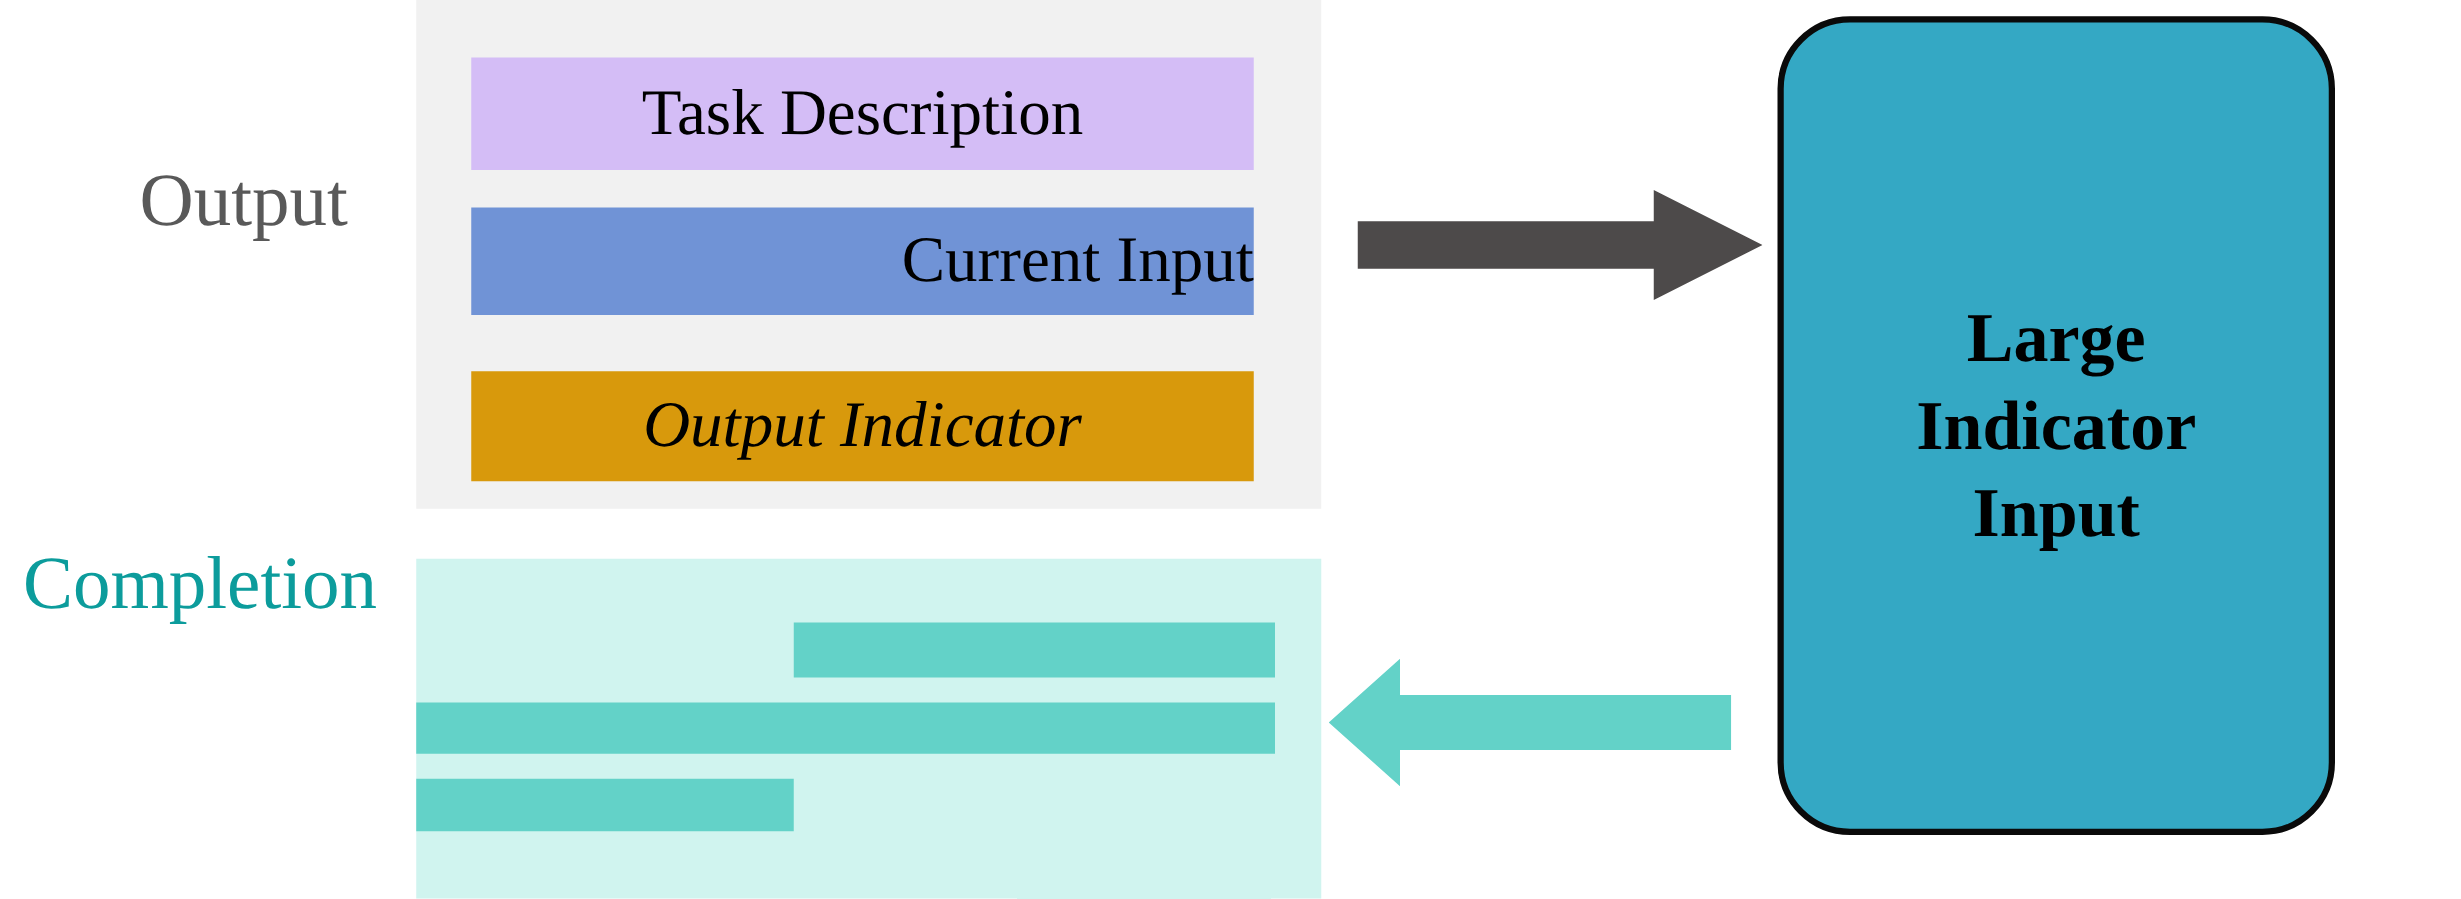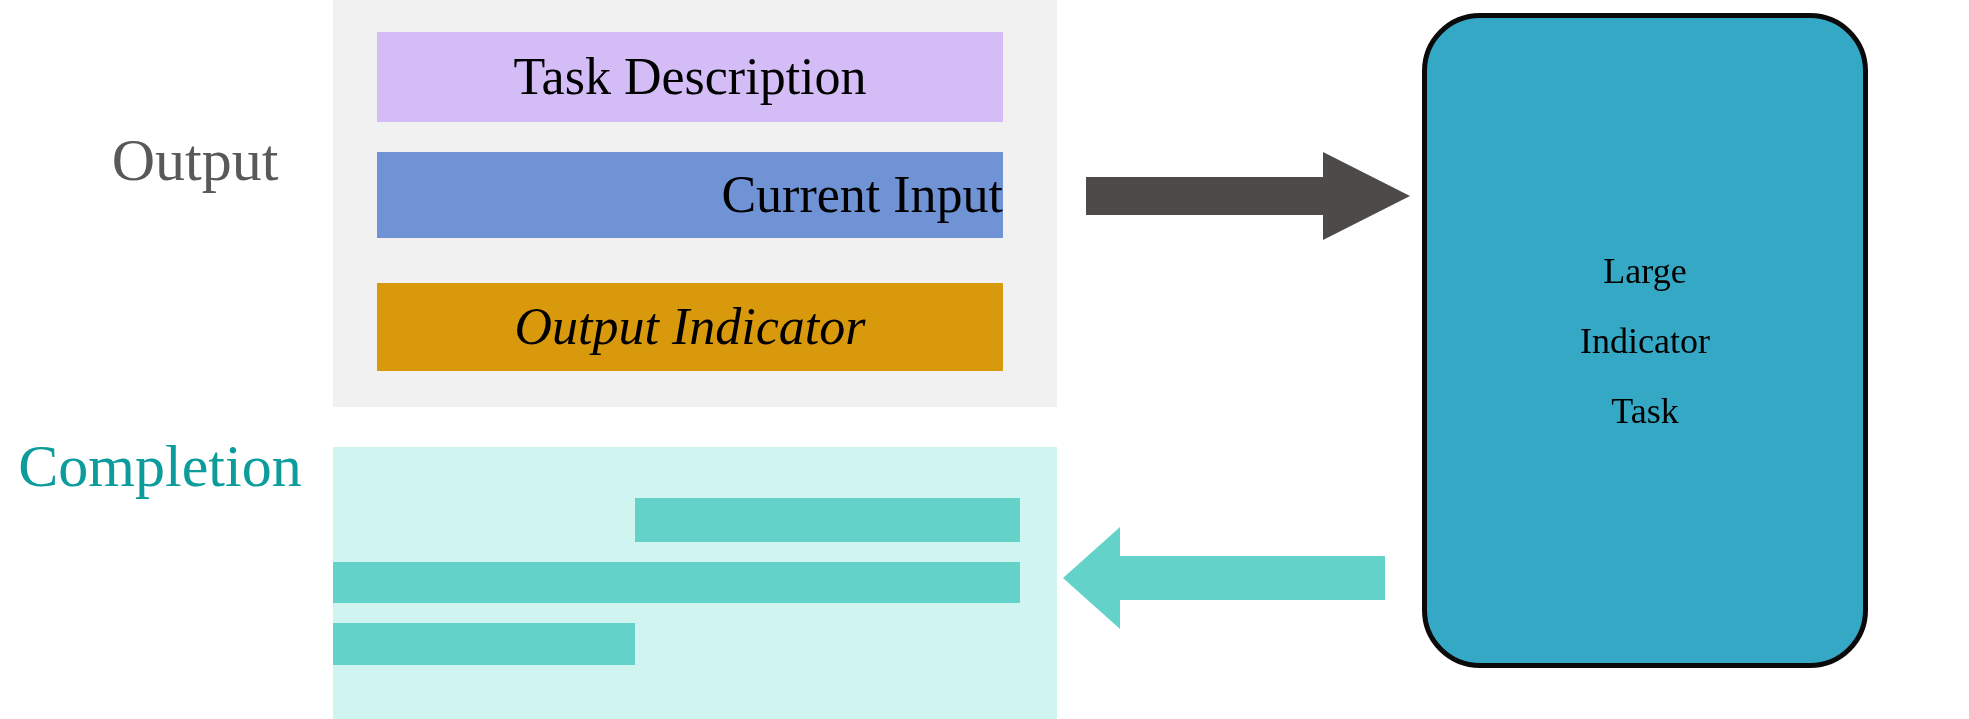--- a/index.html
+++ b/index.html
@@ -44,20 +44,21 @@
     position: absolute;
     left: 44px;          
     width: 626px;        
     display: flex;
     align-items: center;
     justify-content: center;
     font-size: 52px;
     line-height: 1;
     color: #000000;
     white-space: nowrap;
+    margin-top: 14px;
   }
   #bar-task-description {
     top: 36px;           
     height: 90px;
     background: #d4bdf6;
   }
   #bar-current-input {
     top: 156px;
     height: 86px;
     background: #7093d6;
@@ -89,22 +90,22 @@
     background: #34a8c4;
     border: 5px solid #0a0a0a;
     border-radius: 58px;
     box-sizing: border-box;
     display: flex;
     flex-direction: column;
     align-items: center;
     justify-content: center;
   }
   #llm-box .llm-line {
-    font-size: 36px;
-    font-weight: normal;
+    font-size: 56px;
+    font-weight: bold;
     line-height: 70px;
     color: #000000;
     text-align: center;
     white-space: nowrap;
   }
 
   
   #completion-label {
     position: absolute;
     left: -10px;
@@ -177,21 +178,21 @@
     </div>
   </div>
 
   <svg id="arrow-to-llm" viewBox="0 0 324 92">
     <polygon points="0,27 237,27 237,2 324,46 237,90 237,65 0,65" fill="#4d4a4a"></polygon>
   </svg>
 
   <div id="llm-box">
     <div class="llm-line">Large</div>
     <div class="llm-line">Indicator</div>
-    <div class="llm-line">Task</div>
+    <div class="llm-line">Input</div>
   </div>
 
   <svg id="arrow-to-completion" viewBox="0 0 322 102">
     <polygon points="0,51 57,0 57,29 322,29 322,73 57,73 57,102" fill="#63d2c8"></polygon>
   </svg>
 
   <div id="completion-label">Completion</div>
 
   <div id="completion-container">
     <div class="completion-bar" id="completion-bar-1"></div>

